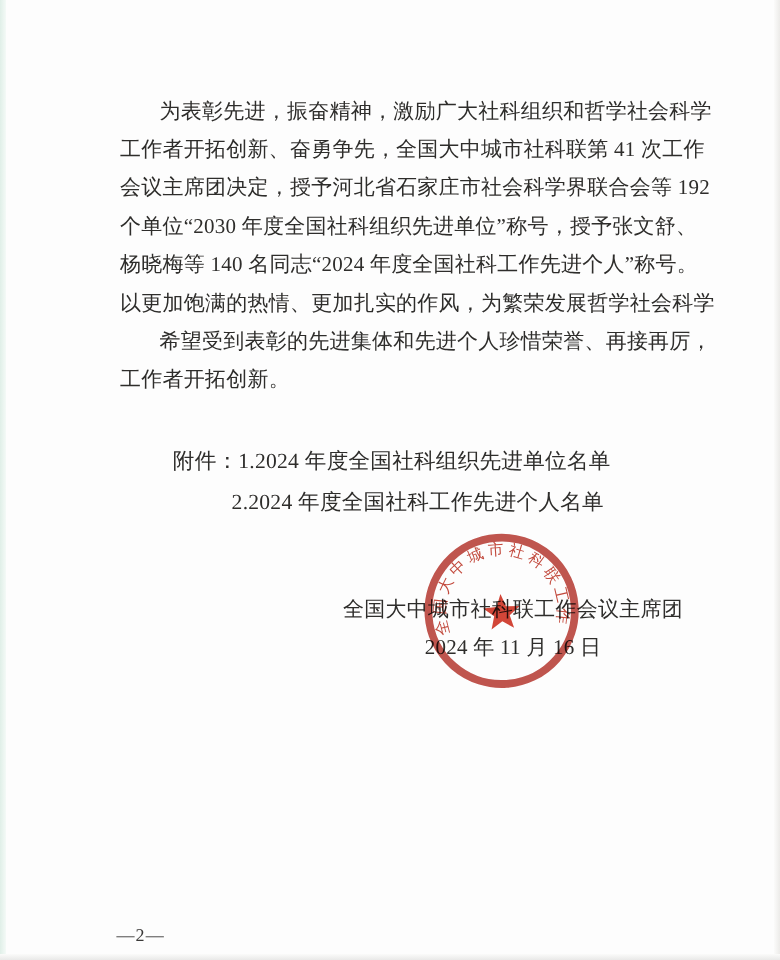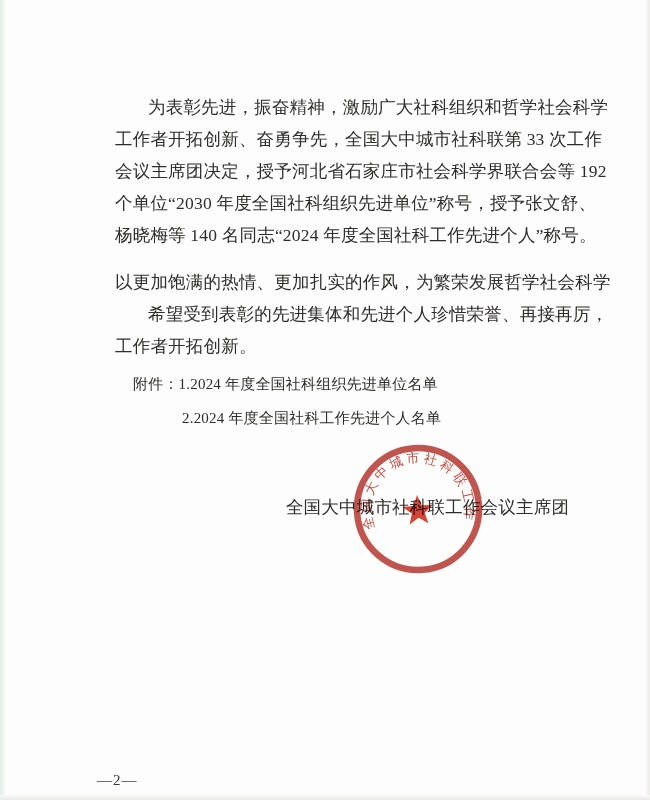--- a/index.html
+++ b/index.html
@@ -34,35 +34,35 @@
   
   .body-text {
     position: absolute;
     left: 100px;
     top: 76px;
     width: 462px;
     font-size: 17.5px;
     line-height: 32px;
     letter-spacing: 0.2px;
   }
-  .para { margin: 15px; }
+  .para { margin: 0; }
   .line {
     text-align: justify;
     text-align-last: justify;
     text-justify: inter-ideograph;
     white-space: nowrap;
   }
   .line.last { text-align-last: left; }
   .line.indent { text-indent: 33px; }
   
   .attachments {
     position: absolute;
-    left: 133px;
+    left: 144px;
     top: 367px;
-    font-size: 15px;
+    font-size: 18px;
     line-height: 34px;
     letter-spacing: 0.2px;
   }
   .attachments .att-line2 { padding-left: 49px; }
   
   .sign-block {
     position: absolute;
     left: 285px;
     top: 491px;
     width: 285px;
@@ -97,39 +97,40 @@
 
 <div class="page">
 
   <div class="edge-left"></div>
   <div class="edge-right"></div>
   <div class="edge-bottom"></div>
 
   <div class="body-text">
     <div class="para">
       <div class="line indent">为表彰先进，振奋精神，激励广大社科组织和哲学社会科学</div>
-      <div class="line">工作者开拓创新、奋勇争先，全国大中城市社科联第 33 次工作</div>
+      <div class="line">工作者开拓创新、奋勇争先，全国大中城市社科联第 41 次工作</div>
       <div class="line">会议主席团决定，授予河北省石家庄市社会科学界联合会等 192</div>
       <div class="line">个单位“2030 年度全国社科组织先进单位”称号，授予张文舒、</div>
       <div class="line last">杨晓梅等 140 名同志“2024 年度全国社科工作先进个人”称号。</div>
     </div>
     <div class="para">
       <div class="line">以更加饱满的热情、更加扎实的作风，为繁荣发展哲学社会科学</div>
       <div class="line indent">希望受到表彰的先进集体和先进个人珍惜荣誉、再接再厉，</div>
       <div class="line last">工作者开拓创新。</div>
     </div>
   </div>
 
   <div class="attachments">
     <div class="att-line1">附件：1.2024 年度全国社科组织先进单位名单</div>
     <div class="att-line2">2.2024 年度全国社科工作先进个人名单</div>
   </div>
 
   <div class="sign-block">
     <div>全国大中城市社科联工作会议主席团</div>
+    <div>2024 年 11 月 16 日</div>
   </div>
 
   <svg class="seal" viewBox="0 0 136 136" xmlns="http://www.w3.org/2000/svg">
     <g transform="rotate(-4 68 68)">
       <circle cx="68" cy="68" r="61" fill="none" stroke="#b5322a" stroke-width="6.5" opacity="0.9"></circle>
       <path d="M68 54 L64 64.5 L52.8 65.1 L61.5 72.1 L58.6 82.9 L68 76.8 L77.4 82.9 L74.5 72.1 L83.2 65.1 L72 64.5 Z" fill="#ce2b1b" opacity="0.95"></path>
       <path id="sealArc" d="M 23.8 84.1 A 47 47 0 1 1 112.2 84.1" fill="none"></path>
       <text font-size="13" fill="#bf3a2c" letter-spacing="3.4" font-family="Liberation Serif, DejaVu Serif, serif">
         <textPath href="#sealArc">全国大中城市社科联工作会议主席团</textPath>
       </text>

